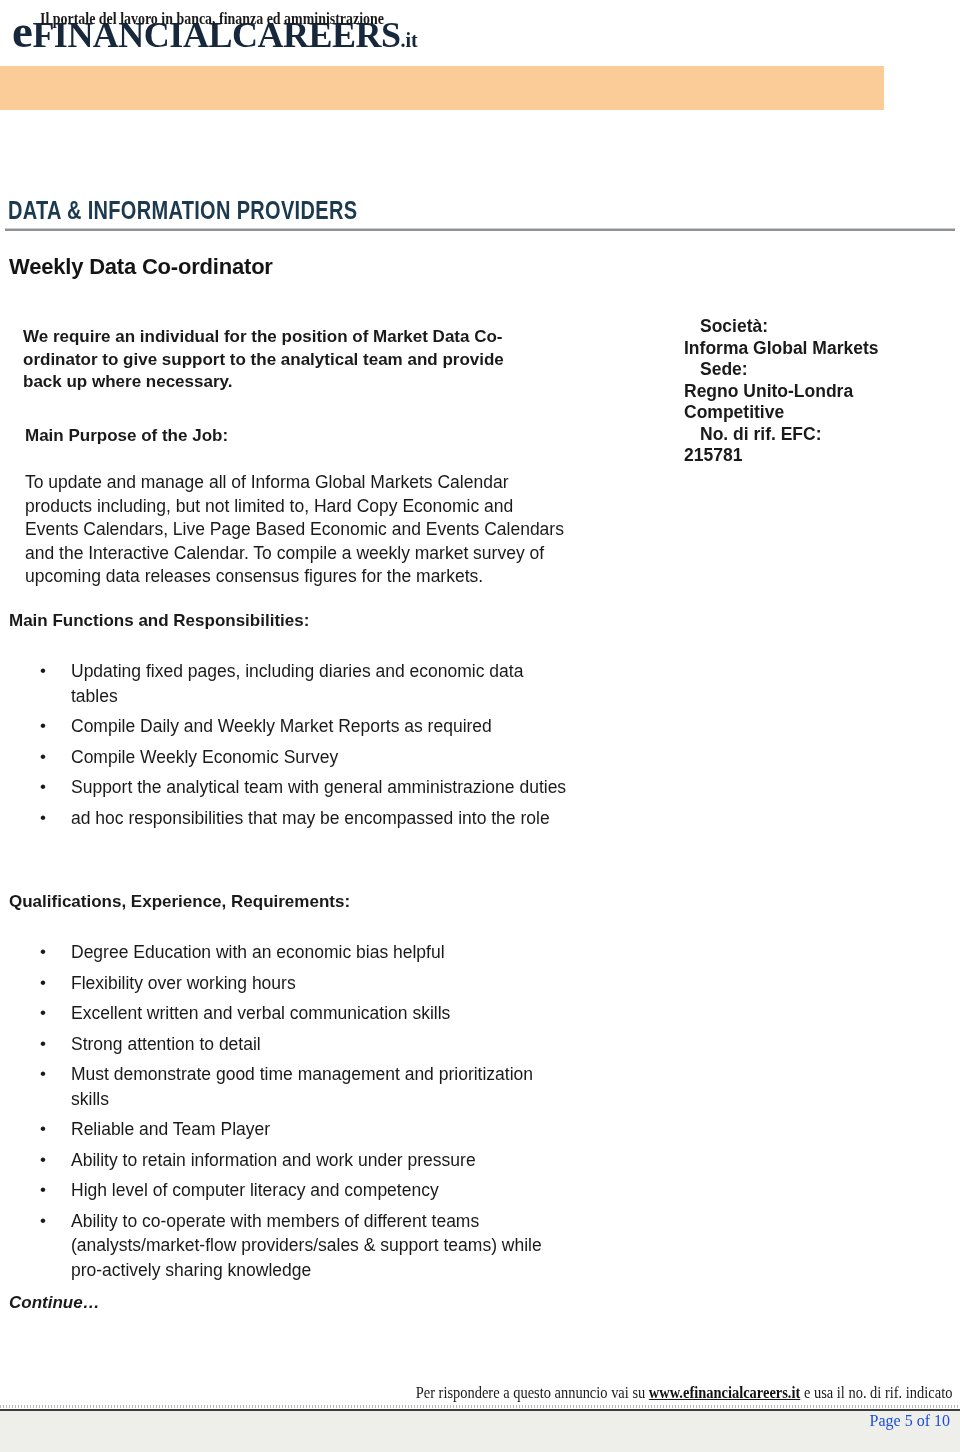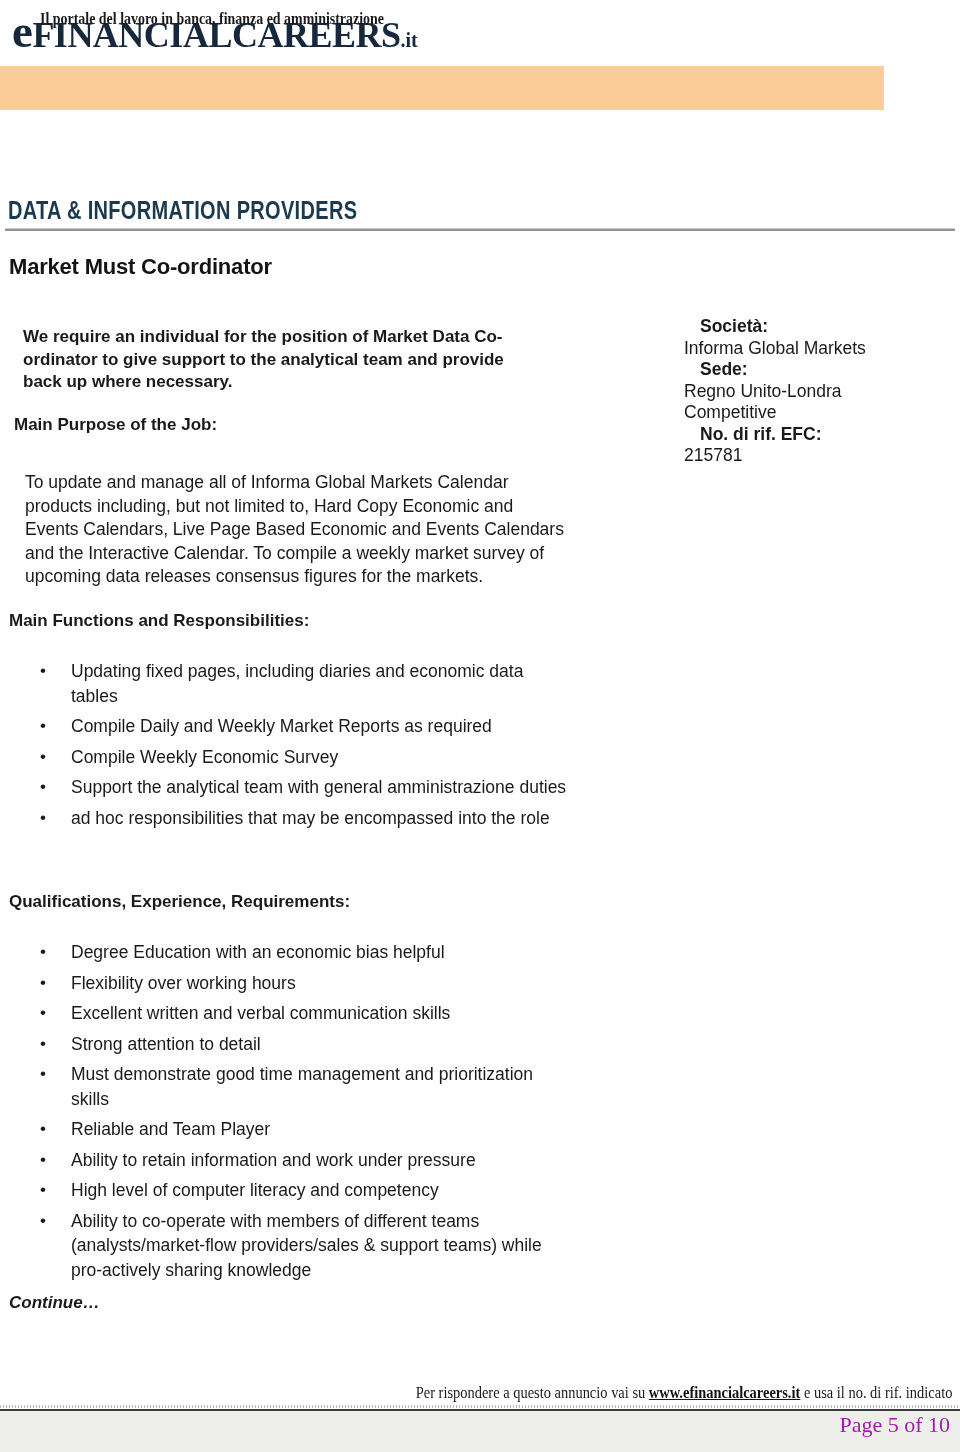--- a/index.html
+++ b/index.html
@@ -108,33 +108,33 @@
   }
   #right-col {
     position: absolute;
     left: 684px;
     top: 316px;
     width: 270px;
     font-size: 17.5px;
     line-height: 21.5px;
   }
   #right-col .lbl { font-weight: bold; margin-left: 16px; }
-  #right-col .val { font-weight: normal; }
+  #right-col .val { font-weight: bold; }
 
   .intro {
     font-size: 17px;
     font-weight: bold;
     line-height: 22.5px;
     margin: 14px;
   }
   .subhead {
     font-size: 17px;
     font-weight: bold;
     line-height: 22px;
-    margin: 5px;
+    margin: 16px;
   }
   .bodytext {
     font-size: 17.5px;
     line-height: 23.5px;
     margin: 16px;
   }
 
   #purpose-head { position: absolute; left: 0; top: 97px; }
   #purpose-body { position: absolute; left: 0; top: 143px; width: 545px; }
 
@@ -228,41 +228,41 @@
     text-decoration: underline;
     color: #111;
   }
   #page-number {
     position: absolute;
     left: 0;
     top: 1412px;
     width: 950px;
     text-align: right;
     font-family: "Liberation Serif", serif;
-    font-size: 22px;
-    color: #a21caf;
+    font-size: 16px;
+    color: #1d4ed8;
   }
 </style>
 </head>
 <body>
 
 <div id="masthead">
 
   <div id="logo-wordmark">
     <span class="cap">e</span><span class="smallcap">FINANCIAL</span><span class="smallcap">CAREERS</span><span class="tld">.it</span>
   </div>
 
   <div id="tagline-band"></div>
   <div id="tagline-text">Il portale del lavoro in banca, finanza ed amministrazione</div>
 </div>
 
 <div id="section-header">DATA &amp; INFORMATION PROVIDERS</div>
 <div id="section-rule"></div>
 
-<div id="job-title">Market Must Co-ordinator</div>
+<div id="job-title">Weekly Data Co-ordinator</div>
 
 <div id="left-col">
   <p class="intro">We require an individual for the position of Market Data Co-ordinator to give support to the analytical team and provide back up where necessary.</p>
   <p class="subhead" id="purpose-head">Main Purpose of the Job:</p>
   <p class="bodytext" id="purpose-body">To update and manage all of Informa Global Markets Calendar products including, but not limited to, Hard Copy Economic and Events Calendars, Live Page Based Economic and Events Calendars and the Interactive Calendar. To compile a weekly market survey of upcoming data releases consensus figures for the markets.</p>
 </div>
 
 <div id="right-col">
   <div class="lbl">Società:</div>
   <div class="val">Informa Global Markets</div>

